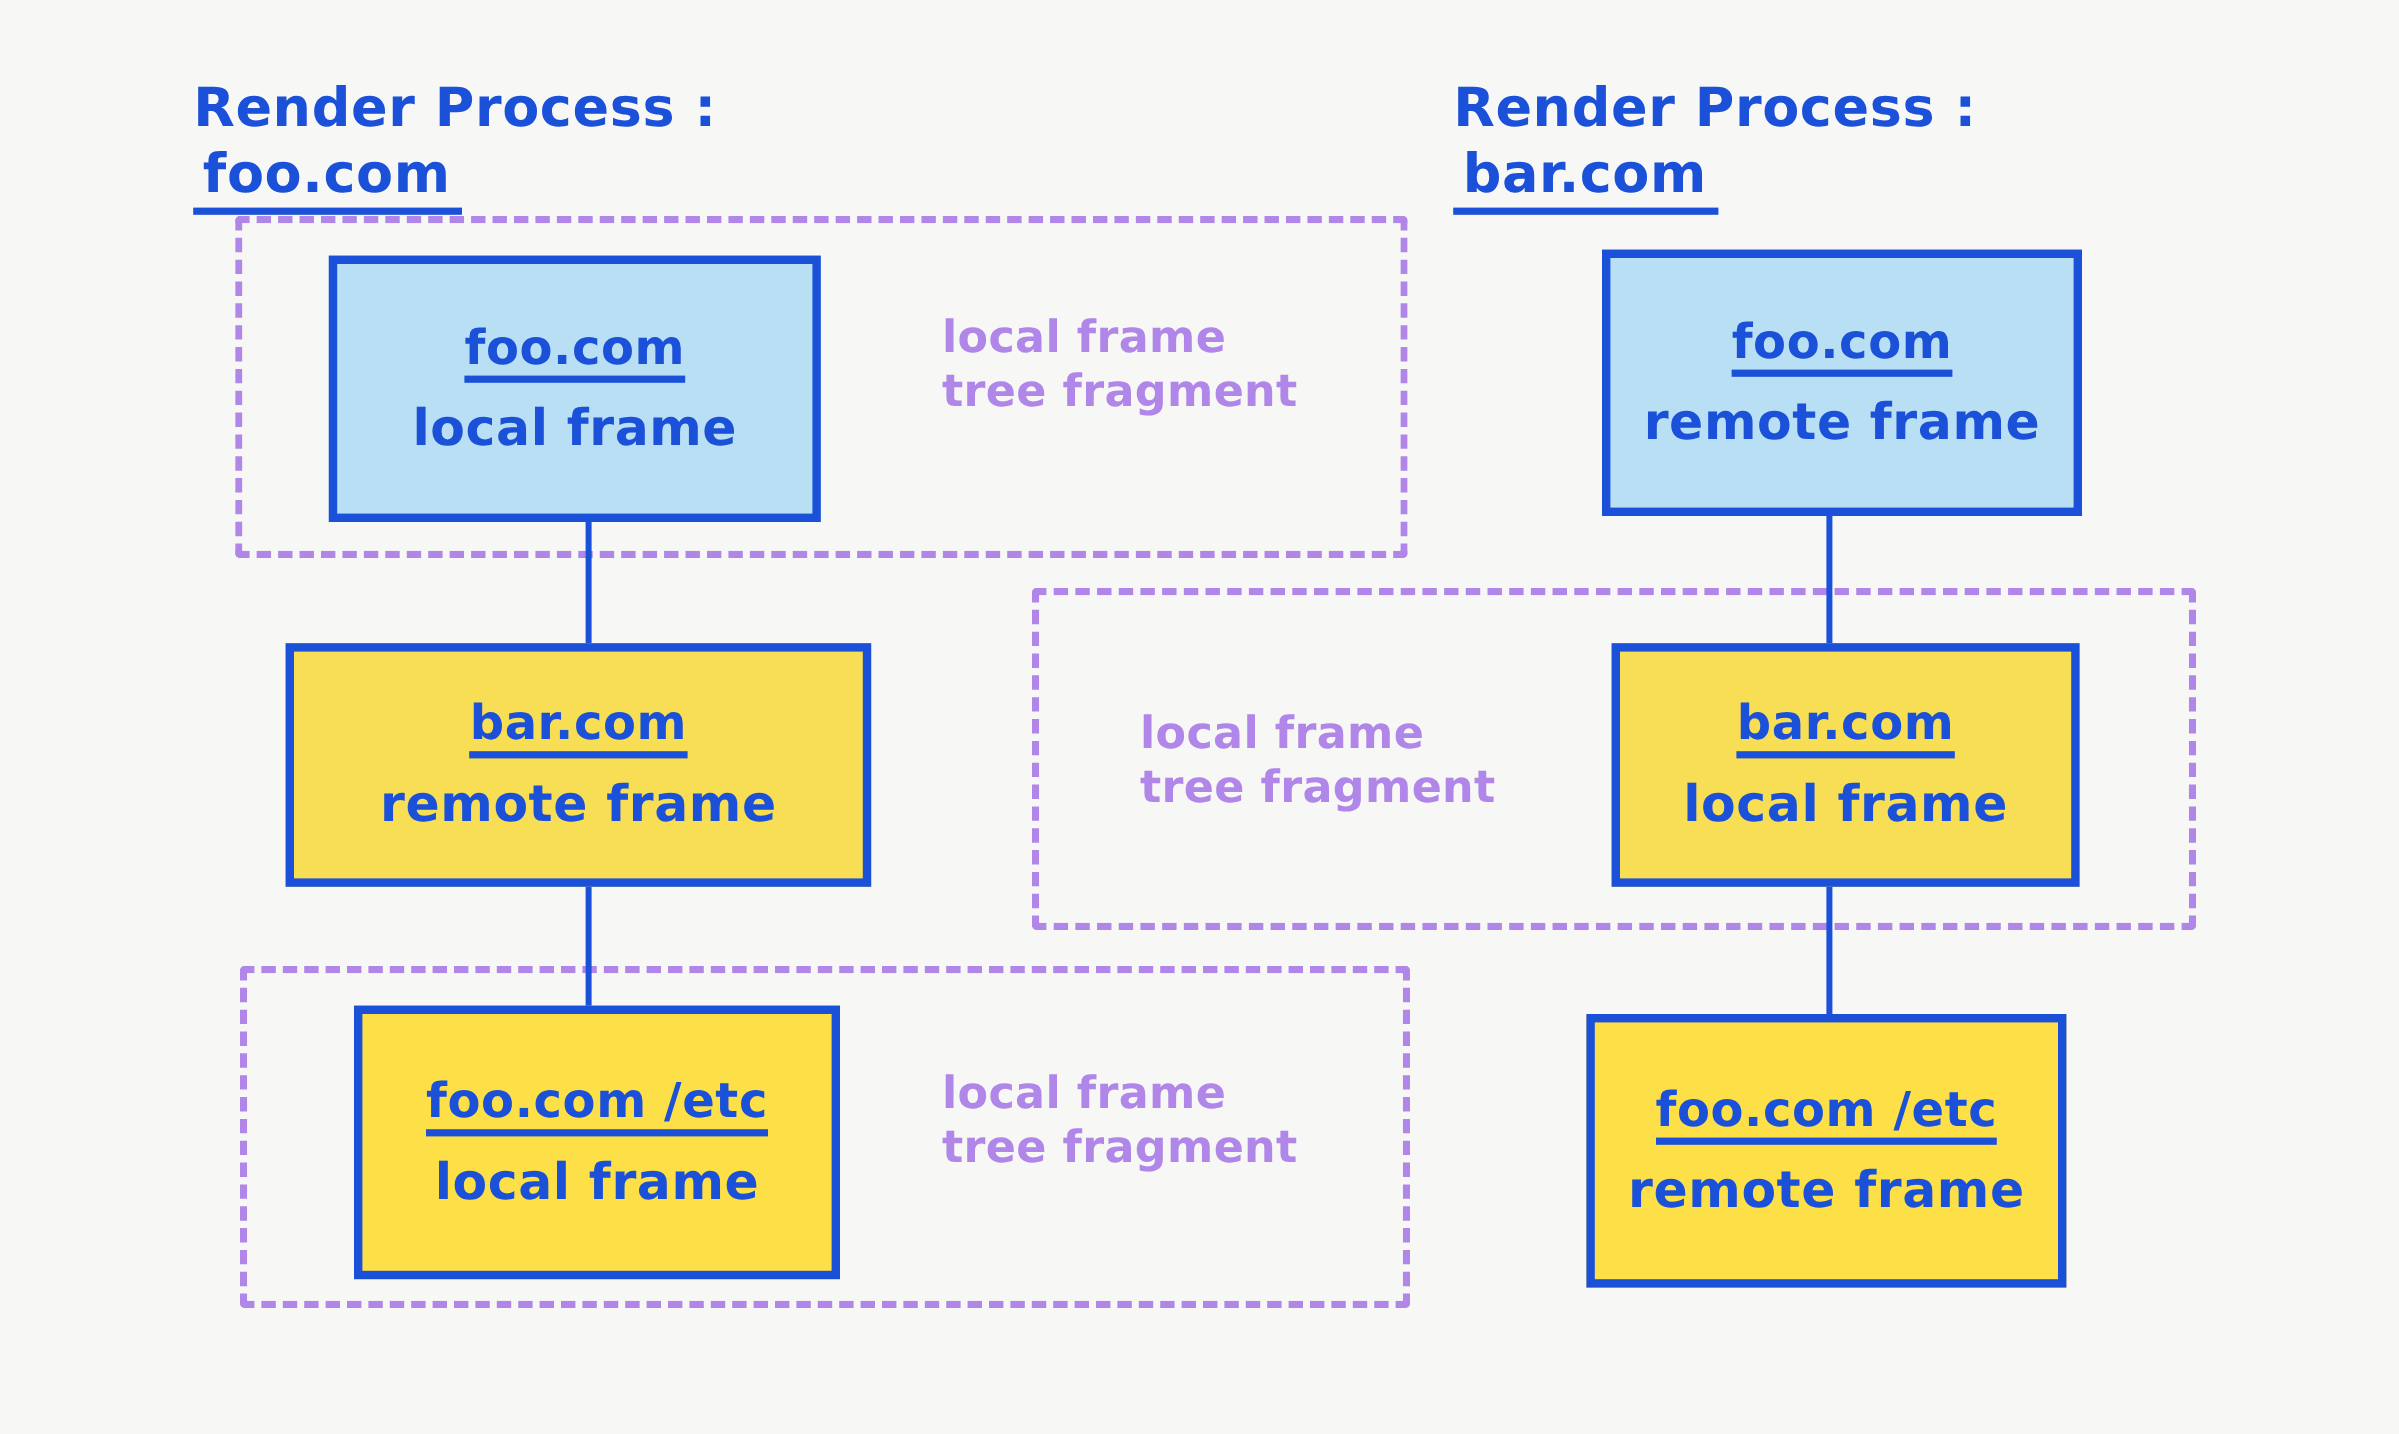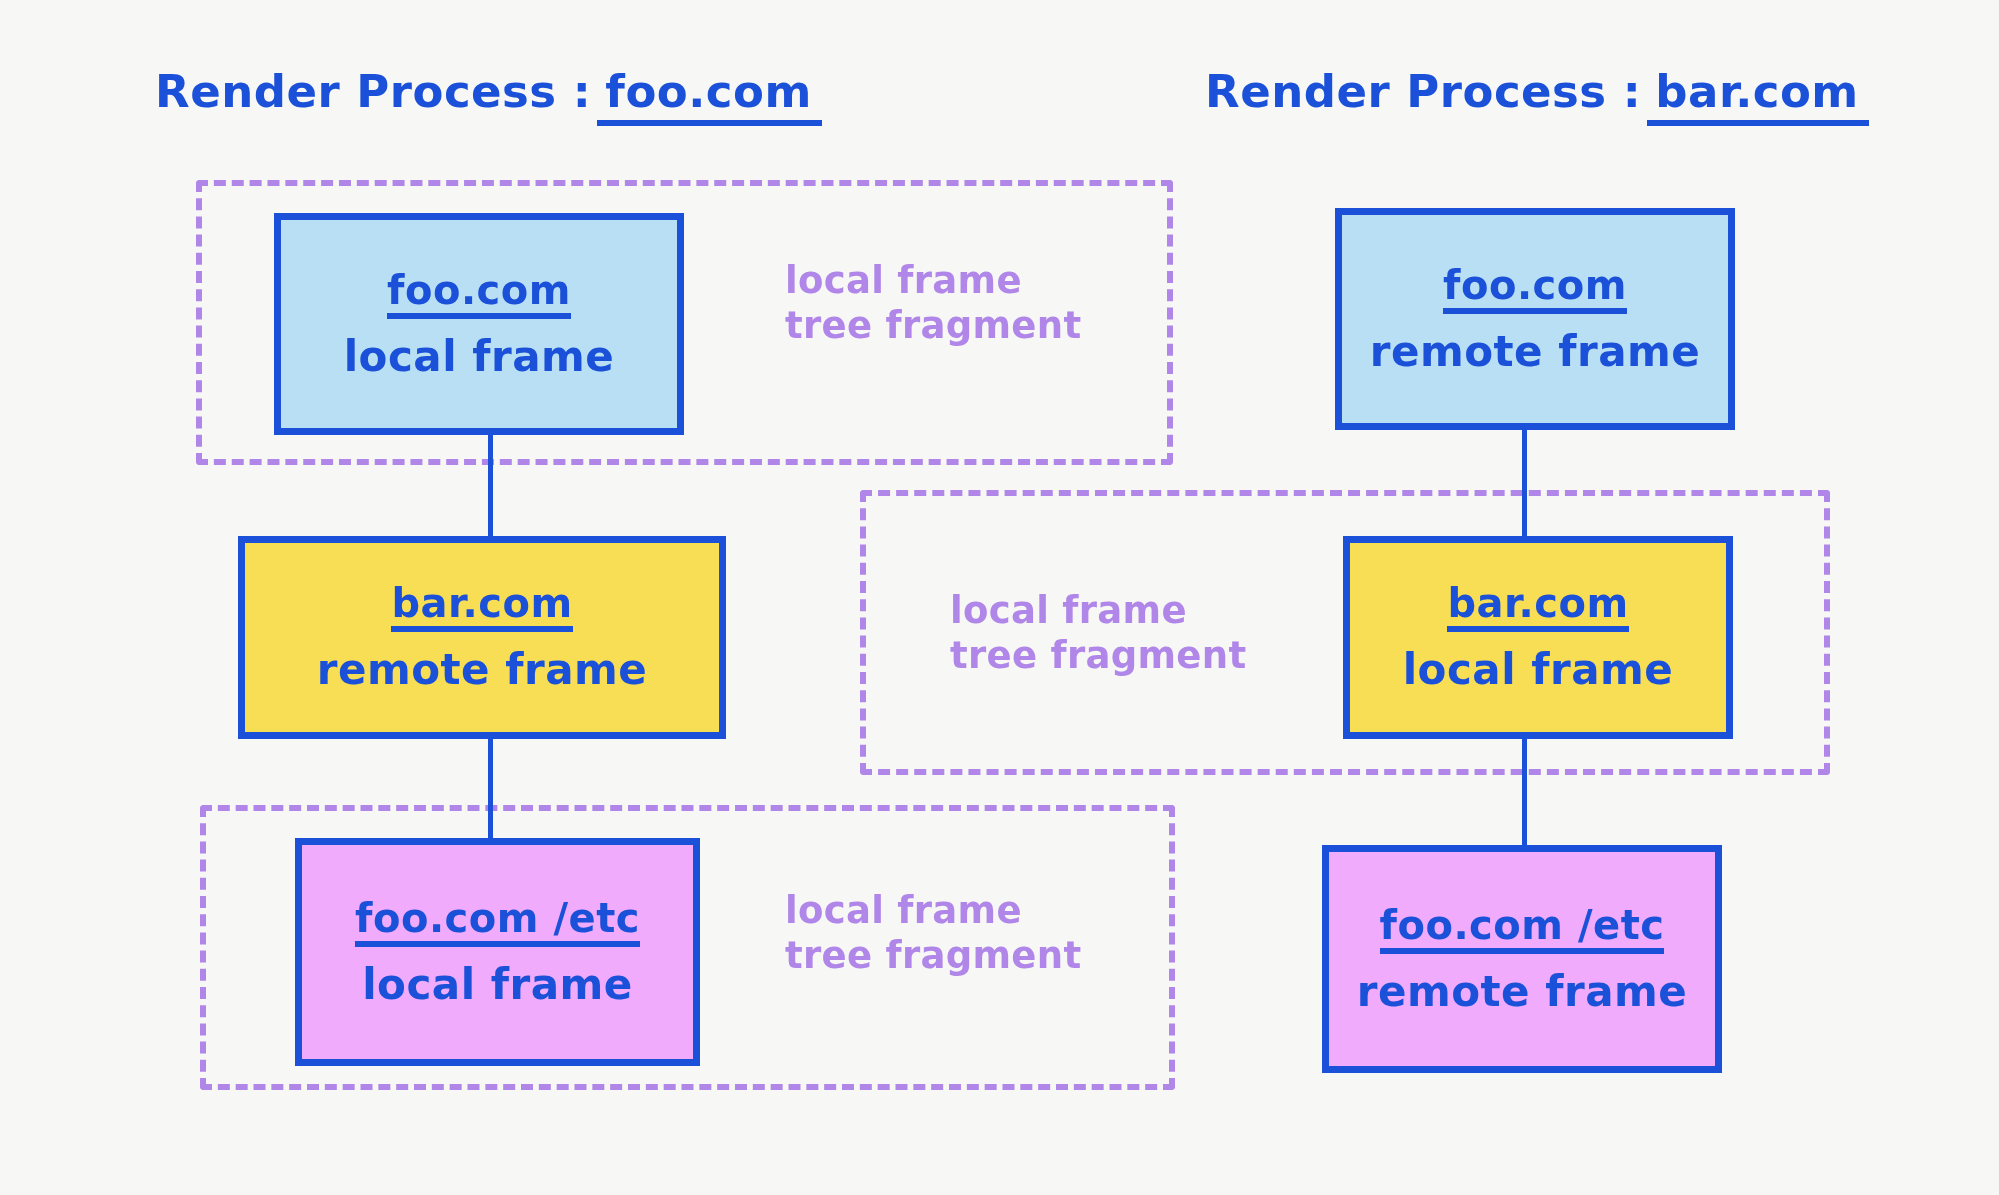--- a/index.html
+++ b/index.html
@@ -25,20 +25,21 @@
     position: absolute;
     white-space: nowrap;
     font-family: "DejaVu Sans", sans-serif;
     font-size: 45px;
     font-weight: 700;
     color: #1b50d8;
     letter-spacing: 0.5px;
     display: flex;
     align-items: baseline;
     gap: 0px;
+    flex-direction: column;
   }
   .title .plain { }
   .title .hl {
     position: relative;
     padding: 2px 10px 2px 8px;
     margin-left: 6px;
     border-bottom: 6px solid #1b50d8;
   }
   .title .hl::before {
     content: "";
@@ -67,21 +68,21 @@
     border: 7px solid #1b50d8;
     display: flex;
     flex-direction: column;
     align-items: center;
     justify-content: center;
     font-family: "DejaVu Sans", sans-serif;
     color: #1b50d8;
     text-align: center;
   }
   .fbox.blue   { background: #b9dff4; }
-  .fbox.lblue  { background: #f0abfc; }
+  .fbox.lblue  { background: #fde047; }
   .fbox.yellow { background: #f8de55; }
 
   .fbox .url {
     font-size: 40px;
     font-weight: 700;
     letter-spacing: 0.5px;
     border-bottom: 6px solid #1b50d8;
     padding-bottom: 2px;
     line-height: 1.05;
   }

